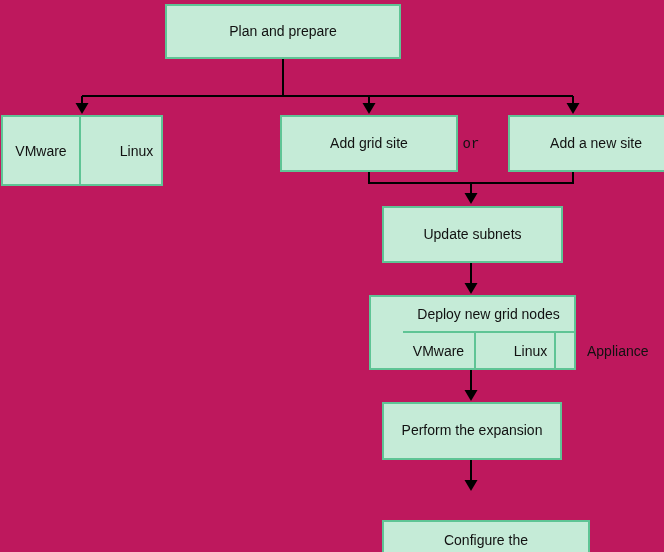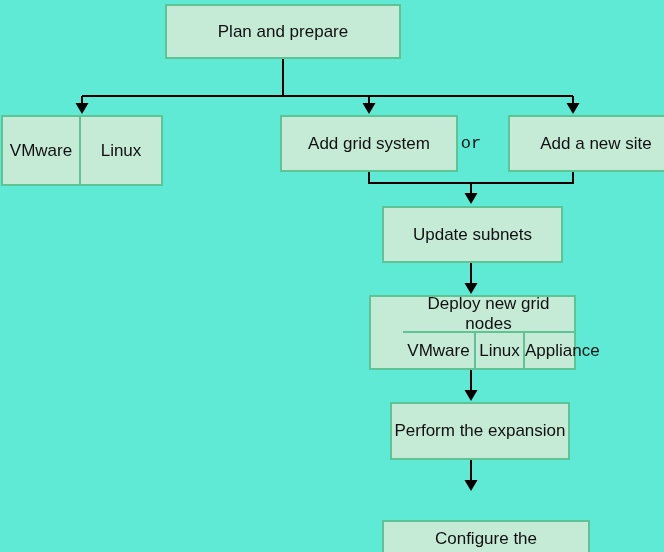--- a/index.html
+++ b/index.html
@@ -5,24 +5,24 @@
   html, body {
     margin: 0;
     padding: 0;
     background: #ffffff;
     font-family: "Liberation Sans", "DejaVu Sans", sans-serif;
   }
   #canvas {
     position: relative;
     width: 664px;
     height: 552px;
-    background: #5eead4;
+    background: #be185d;
     overflow: hidden;
     color: #111111;
-    font-size: 17px;
+    font-size: 14px;
   }
   #connectors {
     position: absolute;
     left: 0; top: 0;
     width: 664px; height: 552px;
   }
   .node {
     position: absolute;
     box-sizing: border-box;
     background: var(--node-fill, #c5ebd7);
@@ -46,20 +46,21 @@
     border-bottom: 2px solid var(--node-border, #5fc495);
     display: flex;
     align-items: center;
     justify-content: center;
     text-align: center;
   }
   .tablebox .cells {
     box-sizing: border-box;
     display: flex;
     flex: 1;
+    gap: 31px;
   }
   .tablebox .cell {
     box-sizing: border-box;
     display: flex;
     align-items: center;
     justify-content: center;
     text-align: center;
   }
   .tablebox .cell.divider { border-right: 2px solid var(--node-border, #5fc495); }
   .or {
@@ -116,21 +117,21 @@
       <div class="cell divider" style="flex:0 0 78px;">
         <span>VMware</span>
       </div>
       <div class="cell" style="flex:1;">
         <span>Linux</span>
       </div>
     </div>
   </div>
 
   <div class="node" style="left:280px; top:115px; width:178px; height:57px;">
-    <span>Add grid system</span>
+    <span>Add grid site</span>
   </div>
 
   <div class="or" style="left:458px; top:115px; width:26px; height:57px;font-family:Liberation Mono, monospace;">
     <span>or</span>
   </div>
 
   <div class="node" style="left:508px; top:115px; width:176px; height:57px;">
     <span>Add a new site</span>
   </div>
 
@@ -148,21 +149,21 @@
       </div>
       <div class="cell divider" style="flex:0 0 49px;">
         <span>Linux</span>
       </div>
       <div class="cell" style="flex:1;">
         <span>Appliance</span>
       </div>
     </div>
   </div>
 
-  <div class="node" style="left:382px; top:402px; width:180px; height:58px;margin-left:8px;">
+  <div class="node" style="left:382px; top:402px; width:180px; height:58px;">
     <span>Perform the expansion</span>
   </div>
 
   <div class="node" style="left:382px; top:520px; width:208px; height:59px;">
     <span class="prewrap">Configure the
 expanded system</span>
   </div>
 
 </div>
 

